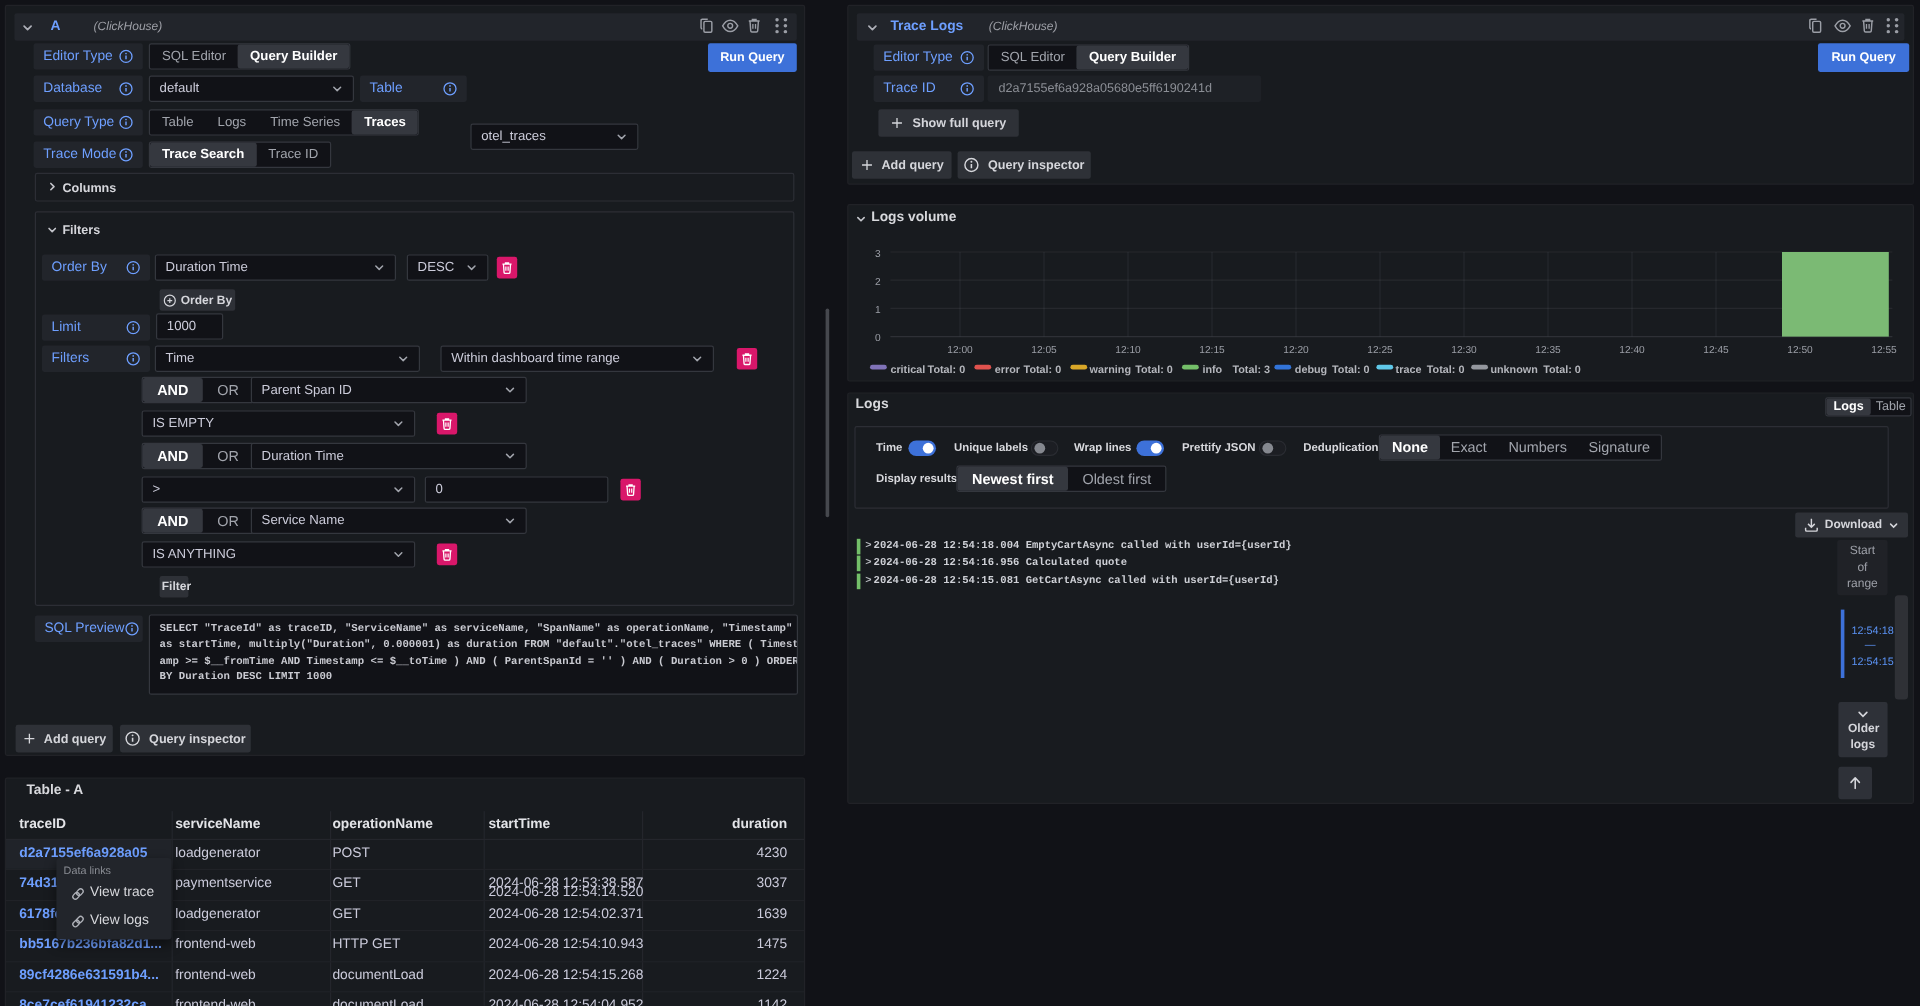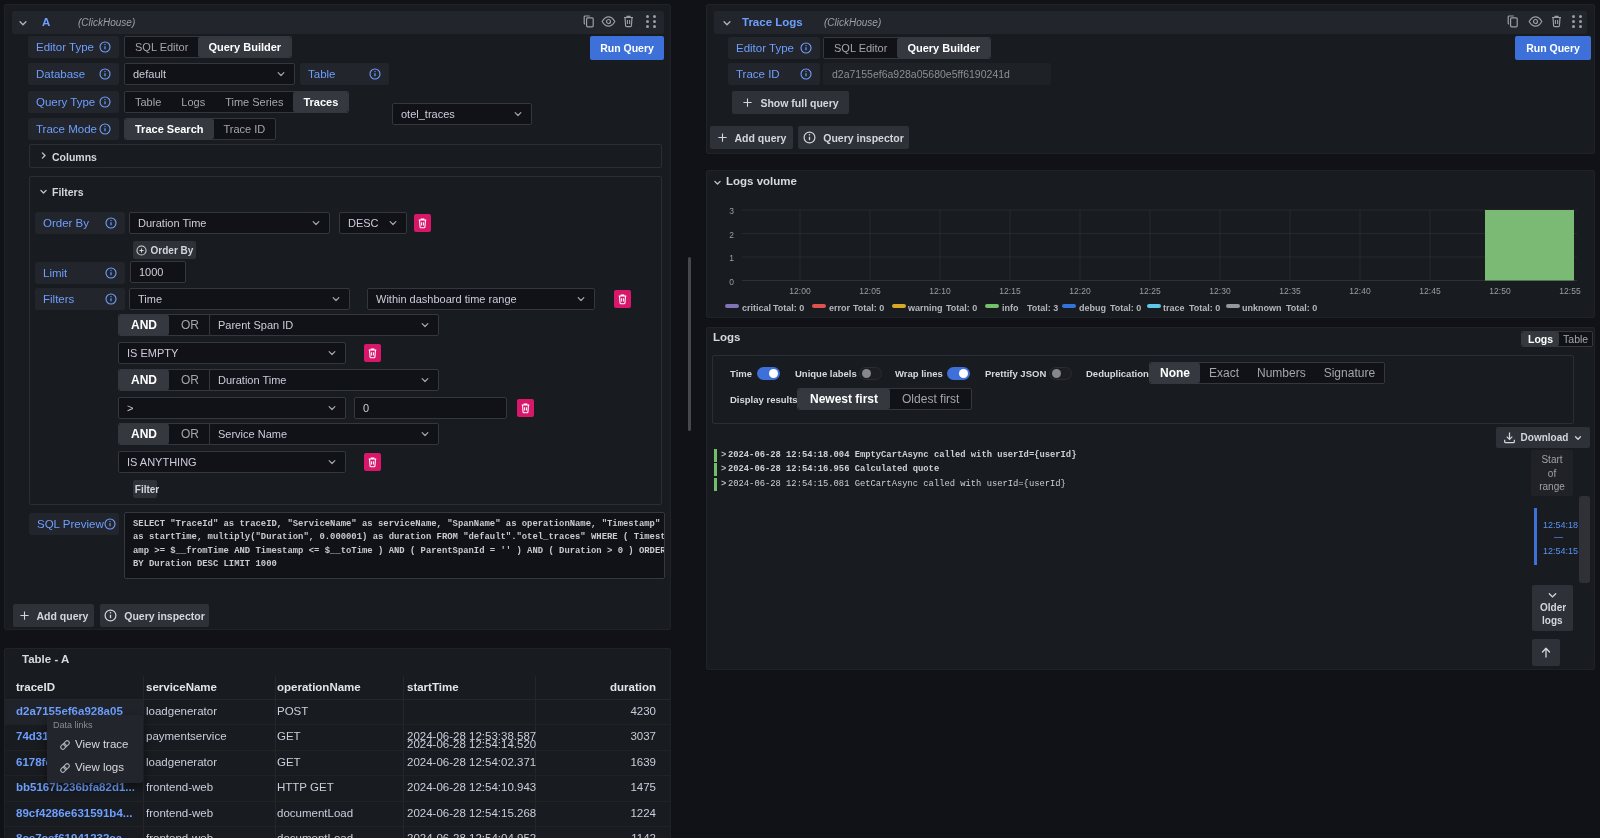--- a/index.html
+++ b/index.html
@@ -556,21 +556,21 @@
 </div>
 
 <div class="p" style="left:714px;top:449px;width:3px;height:13px;background:#73bf69;"></div>
 <div class="p" style="left:714px;top:463px;width:3px;height:13px;background:#73bf69;"></div>
 <div class="p" style="left:714px;top:478px;width:3px;height:13px;background:#73bf69;"></div>
 <div class="txt mono" style="left:721px;top:450px;color:#babdc3;font-size:8.8px;font-weight:700;">&gt;</div>
 <div class="txt mono" style="left:721px;top:464px;color:#babdc3;font-size:8.8px;font-weight:700;">&gt;</div>
 <div class="txt mono" style="left:721px;top:479px;color:#babdc3;font-size:8.8px;font-weight:700;">&gt;</div>
 <div class="txt mono" style="left:728px;top:450px;color:#ced0d6;font-size:8.8px;font-weight:700;">2024-06-28 12:54:18.004 EmptyCartAsync called with userId={userId}</div>
 <div class="txt mono" style="left:728px;top:464px;color:#ced0d6;font-size:8.8px;font-weight:700;">2024-06-28 12:54:16.956 Calculated quote</div>
-<div class="txt mono" style="left:728px;top:479px;color:#ced0d6;font-size:8.8px;font-weight:400;">2024-06-28 12:54:15.081 GetCartAsync called with userId={userId}</div>
+<div class="txt mono" style="left:728px;top:479px;color:#ced0d6;font-size:8.8px;font-weight:700;">2024-06-28 12:54:15.081 GetCartAsync called with userId={userId}</div>
 
 <div class="p" style="left:1531px;top:450px;width:42px;height:46px;background:#202227;border-radius:2px;color:#9da0a8;font-size:10px;line-height:13.5px;text-align:center;padding-top:3px;">Start<br>of<br>range</div>
 <div class="p" style="left:1534px;top:508px;width:3px;height:57px;background:#3d71d9;"></div>
 <div class="txt" style="left:1543px;top:520px;color:#5b93f5;font-size:9px;">12:54:18</div>
 <div class="txt" style="left:1554px;top:532px;color:#5b93f5;font-size:9px;">—</div>
 <div class="txt" style="left:1543px;top:546px;color:#5b93f5;font-size:9px;">12:54:15</div>
 <div class="p" style="left:1579px;top:496px;width:11px;height:87px;background:#2f3136;border-radius:3px;"></div>
 
 <div class="p" style="left:1532px;top:585px;width:41px;height:46px;background:#2e3138;border-radius:2px;"></div>
 <svg class="p" style="left:1547px;top:590px" width="11" height="11" viewBox="0 0 12 12">

